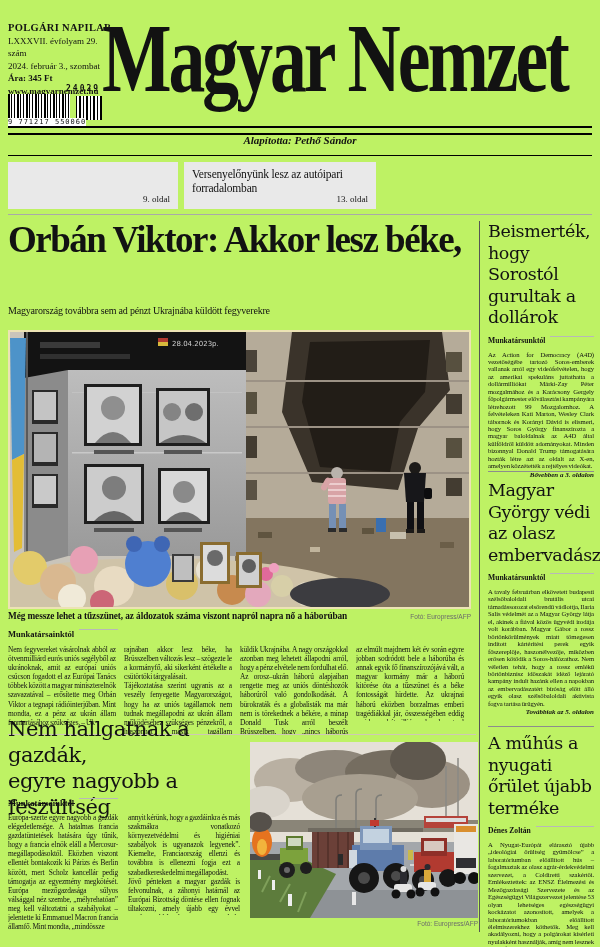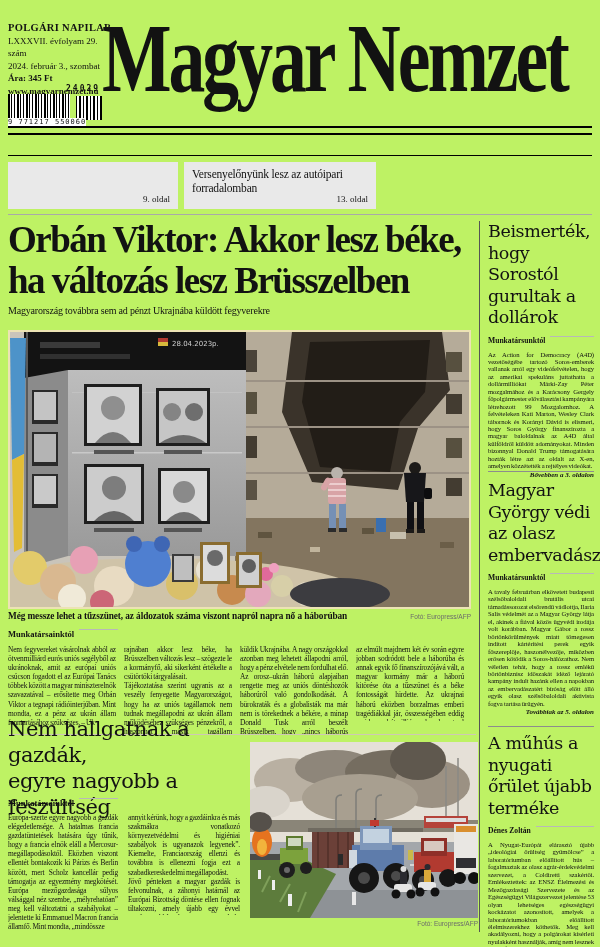--- a/index.html
+++ b/index.html
@@ -86,34 +86,34 @@
   </div>
 
   <div class="abs barcode">
     <div class="bc-addon">24029</div>
     <div class="bars"></div>
     <div class="bars2"></div>
     <div class="bc-num">9 771217 550060</div>
   </div>
 
   <div class="abs rule-double"></div>
+  <div class="abs founder">Alapította: Pethő Sándor</div>
   <div class="abs rule-black"></div>
 
   <div class="abs teaser" style="left:8px;width:170px;">
     <div class="tp">9. oldal</div>
   </div>
   <div class="abs teaser" style="left:184px;width:192px;">
     <div class="tt">Versenyelőnyünk lesz az autóipari forradalomban</div>
     <div class="tp">13. oldal</div>
   </div>
   <div class="abs rule-grey"></div>
 
   <div class="abs lead-h">
     <div>Orbán Viktor: Akkor lesz béke,</div>
-    <div>ha változás lesz Brüsszelben</div>
   </div>
   <div class="abs lead-sub">Magyarország továbbra sem ad pénzt Ukrajnába küldött fegyverekre</div>
 
   <div class="abs photo">
     <svg width="459" height="275" viewBox="0 0 459 275">
       <rect width="459" height="275" fill="#c9c4ba"></rect>
 
       <g>
         <rect x="225" y="0" width="234" height="275" fill="#d6d2ca"></rect>
         <rect x="225" y="0" width="234" height="192" fill="#b5ab99"></rect>

